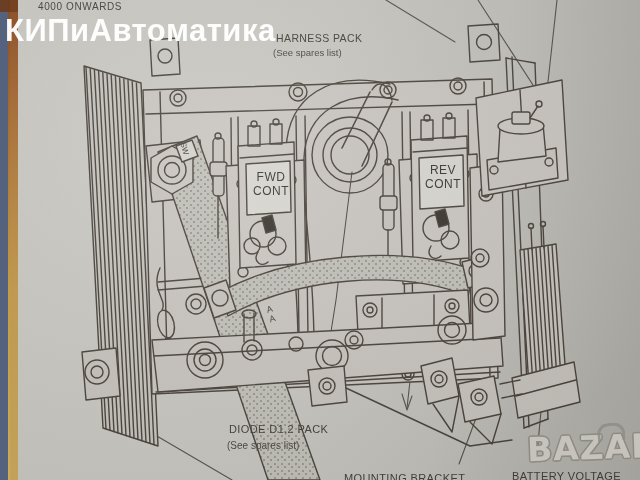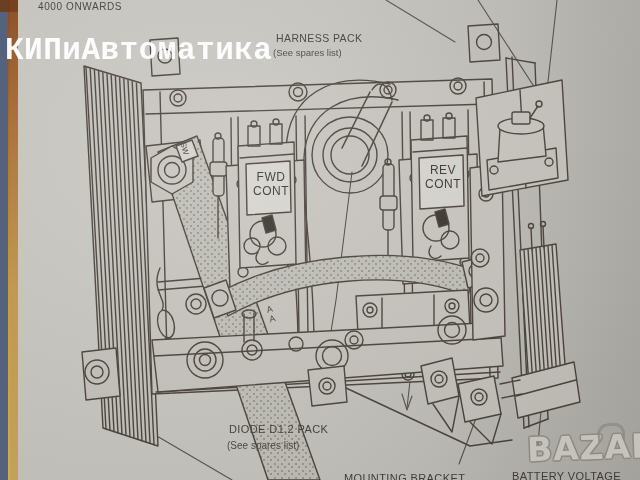--- a/index.html
+++ b/index.html
@@ -14,21 +14,21 @@
     background:radial-gradient(ellipse at 35% 30%, rgba(255,255,255,.10), rgba(0,0,0,.06) 85%);}
   svg{position:absolute;left:0;top:0;}
   .lbl{position:absolute;color:#433e38;white-space:nowrap;}
   .note{font-size:10px;letter-spacing:.6px;color:#46423c;}
   .callout-title{font-size:10.5px;letter-spacing:.4px;}
   .callout-sub{font-size:9.5px;color:#4c4741;}
   .big-callout{font-size:11px;letter-spacing:.4px;}
   .marking{font-size:12px;line-height:14px;color:#3b3733;letter-spacing:.5px;text-align:center;}
   .tiny-marking{font-size:8px;color:#4a443e;}
   .wm-top{position:absolute;left:5px;top:13px;font-size:31px;font-weight:bold;
-    font-family:Liberation Mono, monospace;color:rgba(255,255,255,.96);letter-spacing:.5px;margin-top:20px;}
+    font-family:Liberation Sans, sans-serif;color:rgba(255,255,255,.96);letter-spacing:.5px;}
   .wm-bazar{position:absolute;left:527px;top:428px;font-size:33px;font-weight:bold;
     font-family:"DejaVu Sans",sans-serif;color:#c6c3bc;letter-spacing:1px;transform:rotate(-2deg);
     text-shadow:-1.5px 0 #8e8b84,1.5px 0 #8e8b84,0 -1.5px #8e8b84,0 1.5px #8e8b84,
       -1px -1px #8e8b84,1px 1px #8e8b84,1px -1px #8e8b84,-1px 1px #8e8b84;}
   .bag-handle{position:absolute;left:597px;top:423px;width:22px;height:15px;
     border:3px solid #8e8b84;border-bottom:none;border-radius:11px 11px 0 0;
     transform:rotate(-6deg);opacity:.8;}
 </style>
 </head>
 <body>

